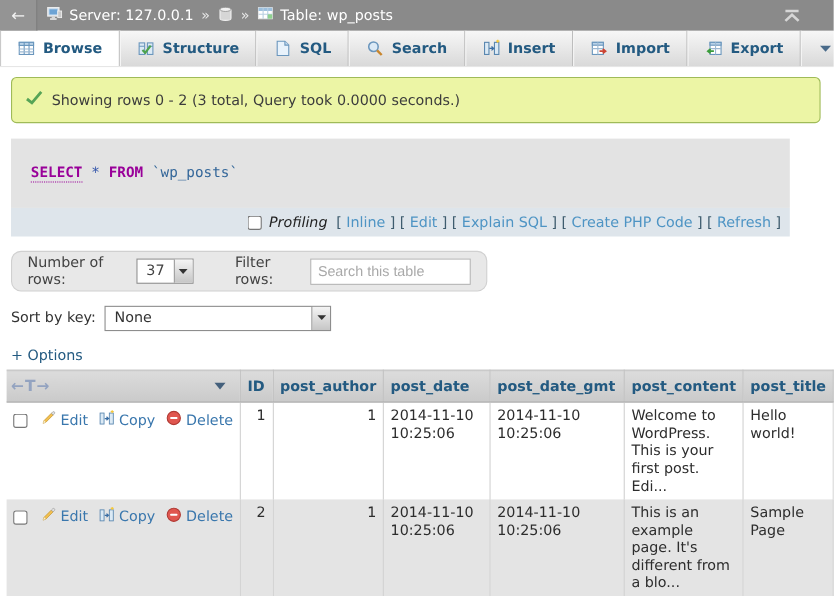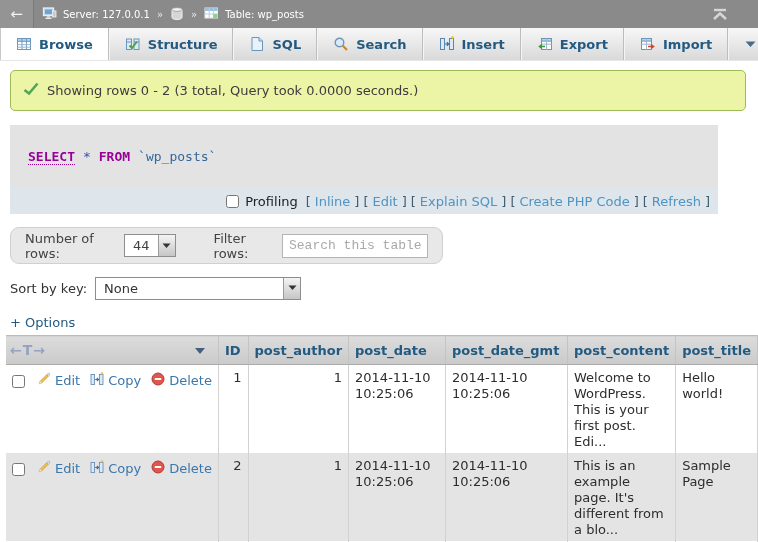--- a/index.html
+++ b/index.html
@@ -10,21 +10,21 @@
   }
   *{box-sizing:border-box;margin:0;padding:0;}
   html,body{width:758px;height:542px;overflow:hidden;background:#fff;
     font-family:"DejaVu Sans","Liberation Sans",sans-serif;font-size:13px;color:#333;}
   a{text-decoration:none;cursor:pointer;}
 
   
   .topbar{height:28px;background:var(--topbar);display:flex;align-items:center;color:#fff;}
   .nav-collapse{width:34px;height:28px;display:flex;align-items:center;justify-content:center;
     background:#949494;border-right:1px solid #7a7a7a;color:#f2f2f2;font-size:15px;cursor:pointer;}
-  .crumbs{display:flex;align-items:center;gap:6px;padding-left:8px;font-size:10px;}
+  .crumbs{display:flex;align-items:center;gap:6px;padding-left:8px;font-size:13px;}
   .crumb-sep{color:#e8e8e8;padding:0 1px;}
   .topbar .spacer{flex:1;}
   .scrolltop{margin-right:28px;cursor:pointer;display:flex;align-items:center;}
 
   
   .tabbar{height:33px;display:flex;background:linear-gradient(#f7f7f7,#d9d9d9);
     border-bottom:1px solid #e6e6e6;}
   .tab{display:flex;align-items:center;gap:7px;padding:0 15px;font-weight:bold;
     color:var(--accent);border-right:1px solid #bdbdbd;border-left:1px solid #f5f5f5;cursor:pointer;}
   .tab.active{background:#fff;border-left:1px solid #c9c9c9;}
@@ -38,42 +38,42 @@
   
   .querybox{margin:14px 0 0 10px;width:708px;background:var(--query-bg);
     height:63px;display:flex;align-items:center;padding-left:18px;
     font-family:"DejaVu Sans Mono","Liberation Mono",monospace;font-size:13px;}
   .querybox .kw{color:#909;font-weight:bold;margin-right:8px;}
   .querybox .kw.dotted{border-bottom:1px dotted #909;}
   .querybox .op{color:#35a;margin-right:8px;}
   .querybox .tbl{color:#369;}
   .querytools{margin-left:10px;width:708px;background:var(--querytools-bg);height:26px;
     display:flex;align-items:center;justify-content:flex-end;gap:4px;padding-right:8px;color:#3e5c6e;}
-  .querytools label{color:#222;margin:0 4px 0 2px;}
+  .querytools label{color:#222;margin:0 4px 0 2px;font-style:italic;}
   .querytools a{color:var(--toolbar-link);text-align:center;}
   .bracket{color:#3e5c6e;}
 
   
   .controlbar{margin:13px 0 0 10px;width:433px;height:37px;background:var(--controlbar-bg);
     border:1px solid #d0d0d0;border-radius:9px;display:flex;align-items:center;
     padding:0 14px;gap:9px;color:#424242;}
   .controlbar .gap{width:24px;}
   .sortrow{margin:9px 0 0 10px;height:30px;display:flex;align-items:center;gap:8px;color:#333;}
 
   
   .win-select{display:inline-flex;align-items:stretch;background:#fff;border:1px solid #8d8d8d;
     height:23px;cursor:pointer;}
   .win-select .val{display:flex;align-items:center;padding:0 8px;min-width:24px;}
   .win-select .btn{width:17px;background:linear-gradient(#f4f4f4,#c6c6c6);
     border-left:1px solid #9a9a9a;display:flex;align-items:center;justify-content:center;}
   .win-select .btn svg{display:block;}
   .sort-select{width:206px;justify-content:space-between;}
 
   .filter-input{width:146px;height:24px;border:1px solid #b4b4b4;padding:0 6px;
-    font-family:Liberation Mono, monospace;font-size:13px;color:#333;}
+    font-family:Liberation Sans, sans-serif;font-size:13px;color:#333;}
   .filter-input::placeholder{color:#a9a9a9;}
 
   .options-link{display:inline-block;margin:12px 0 5px 10px;color:var(--accent);}
 
   
   .grid{margin-left:6px;border-collapse:collapse;table-layout:fixed;}
   .grid th{background:linear-gradient(#dcdcdc,#cacaca);border-top:1px solid #bbb;
     border-bottom:1px solid #ababab;color:var(--accent);font-weight:bold;text-align:left;
     height:29px;padding:0 6px;border-right:1px solid #c3c3c3;}
   .grid th.actions-h{padding-left:4px;}
@@ -193,40 +193,40 @@
           <path d="M5.8 8 H9.2 M7.8 6.2 L9.8 8 L7.8 9.8" stroke="#3a6ea5" stroke-width="1.2" fill="none"></path>
           <rect x="12" y="0.8" width="3" height="1.2" fill="#f5c83c"></rect>
           <rect x="12.9" y="-0.1" width="1.2" height="3" fill="#f5c83c"></rect>
         </svg>
     </span>
     <span>Insert</span>
   </div>
   <div class="tab">
     <span class="ico">
       <svg width="16" height="16" viewBox="0 0 16 16">
+          <rect x="1.5" y="2.5" width="10" height="11" fill="#fff" stroke="#6a96bd"></rect>
+          <rect x="1.5" y="2.5" width="10" height="2.6" fill="#b9d2e8" stroke="#6a96bd"></rect>
+          <line x1="1.5" y1="8.2" x2="11.5" y2="8.2" stroke="#9cb8d2"></line>
+          <line x1="6.5" y1="2.5" x2="6.5" y2="13.5" stroke="#9cb8d2"></line>
+          <path d="M8 10.5 H13 M11 8.5 L13.5 10.5 L11 12.5" stroke="#cc4433" stroke-width="1.6" fill="none"></path>
+        </svg>
+    </span>
+    <span>Import</span>
+  </div>
+  <div class="tab">
+    <span class="ico">
+      <svg width="16" height="16" viewBox="0 0 16 16">
           <rect x="4.5" y="2.5" width="10" height="11" fill="#fff" stroke="#6a96bd"></rect>
           <rect x="4.5" y="2.5" width="10" height="2.6" fill="#b9d2e8" stroke="#6a96bd"></rect>
           <line x1="4.5" y1="8.2" x2="14.5" y2="8.2" stroke="#9cb8d2"></line>
           <line x1="9.5" y1="2.5" x2="9.5" y2="13.5" stroke="#9cb8d2"></line>
           <path d="M8 10.5 H3 M5 8.5 L2.5 10.5 L5 12.5" stroke="#3a9c3a" stroke-width="1.6" fill="none"></path>
         </svg>
     </span>
     <span>Export</span>
-  </div>
-  <div class="tab">
-    <span class="ico">
-      <svg width="16" height="16" viewBox="0 0 16 16">
-          <rect x="1.5" y="2.5" width="10" height="11" fill="#fff" stroke="#6a96bd"></rect>
-          <rect x="1.5" y="2.5" width="10" height="2.6" fill="#b9d2e8" stroke="#6a96bd"></rect>
-          <line x1="1.5" y1="8.2" x2="11.5" y2="8.2" stroke="#9cb8d2"></line>
-          <line x1="6.5" y1="2.5" x2="6.5" y2="13.5" stroke="#9cb8d2"></line>
-          <path d="M8 10.5 H13 M11 8.5 L13.5 10.5 L11 12.5" stroke="#cc4433" stroke-width="1.6" fill="none"></path>
-        </svg>
-    </span>
-    <span>Import</span>
   </div>
   <div class="tab">
     <span class="ico">
       <svg width="13" height="9" viewBox="0 0 13 9">
           <path d="M1.5 1.5 L6.5 7 L11.5 1.5 Z" fill="#4a6b8a"></path>
         </svg>
     </span>
 
   </div>
 </div>
@@ -265,21 +265,21 @@
   <span class="bracket">]</span>
   <span class="bracket">[</span>
   <a>Refresh</a>
   <span class="bracket">]</span>
 </div>
 
 
 <div class="controlbar">
   <span>Number of rows:</span>
   <div class="win-select">
-    <span class="val">44</span>
+    <span class="val">37</span>
     <span class="btn">
         <svg width="9" height="6" viewBox="0 0 9 6">
           <path d="M0.5 0.5 L4.5 5 L8.5 0.5 Z" fill="#333"></path>
         </svg>
       </span>
   </div>
   <span class="gap"></span>
   <span>Filter rows:</span>
   <input class="filter-input" type="text" placeholder="Search this table" style="">
 </div>

